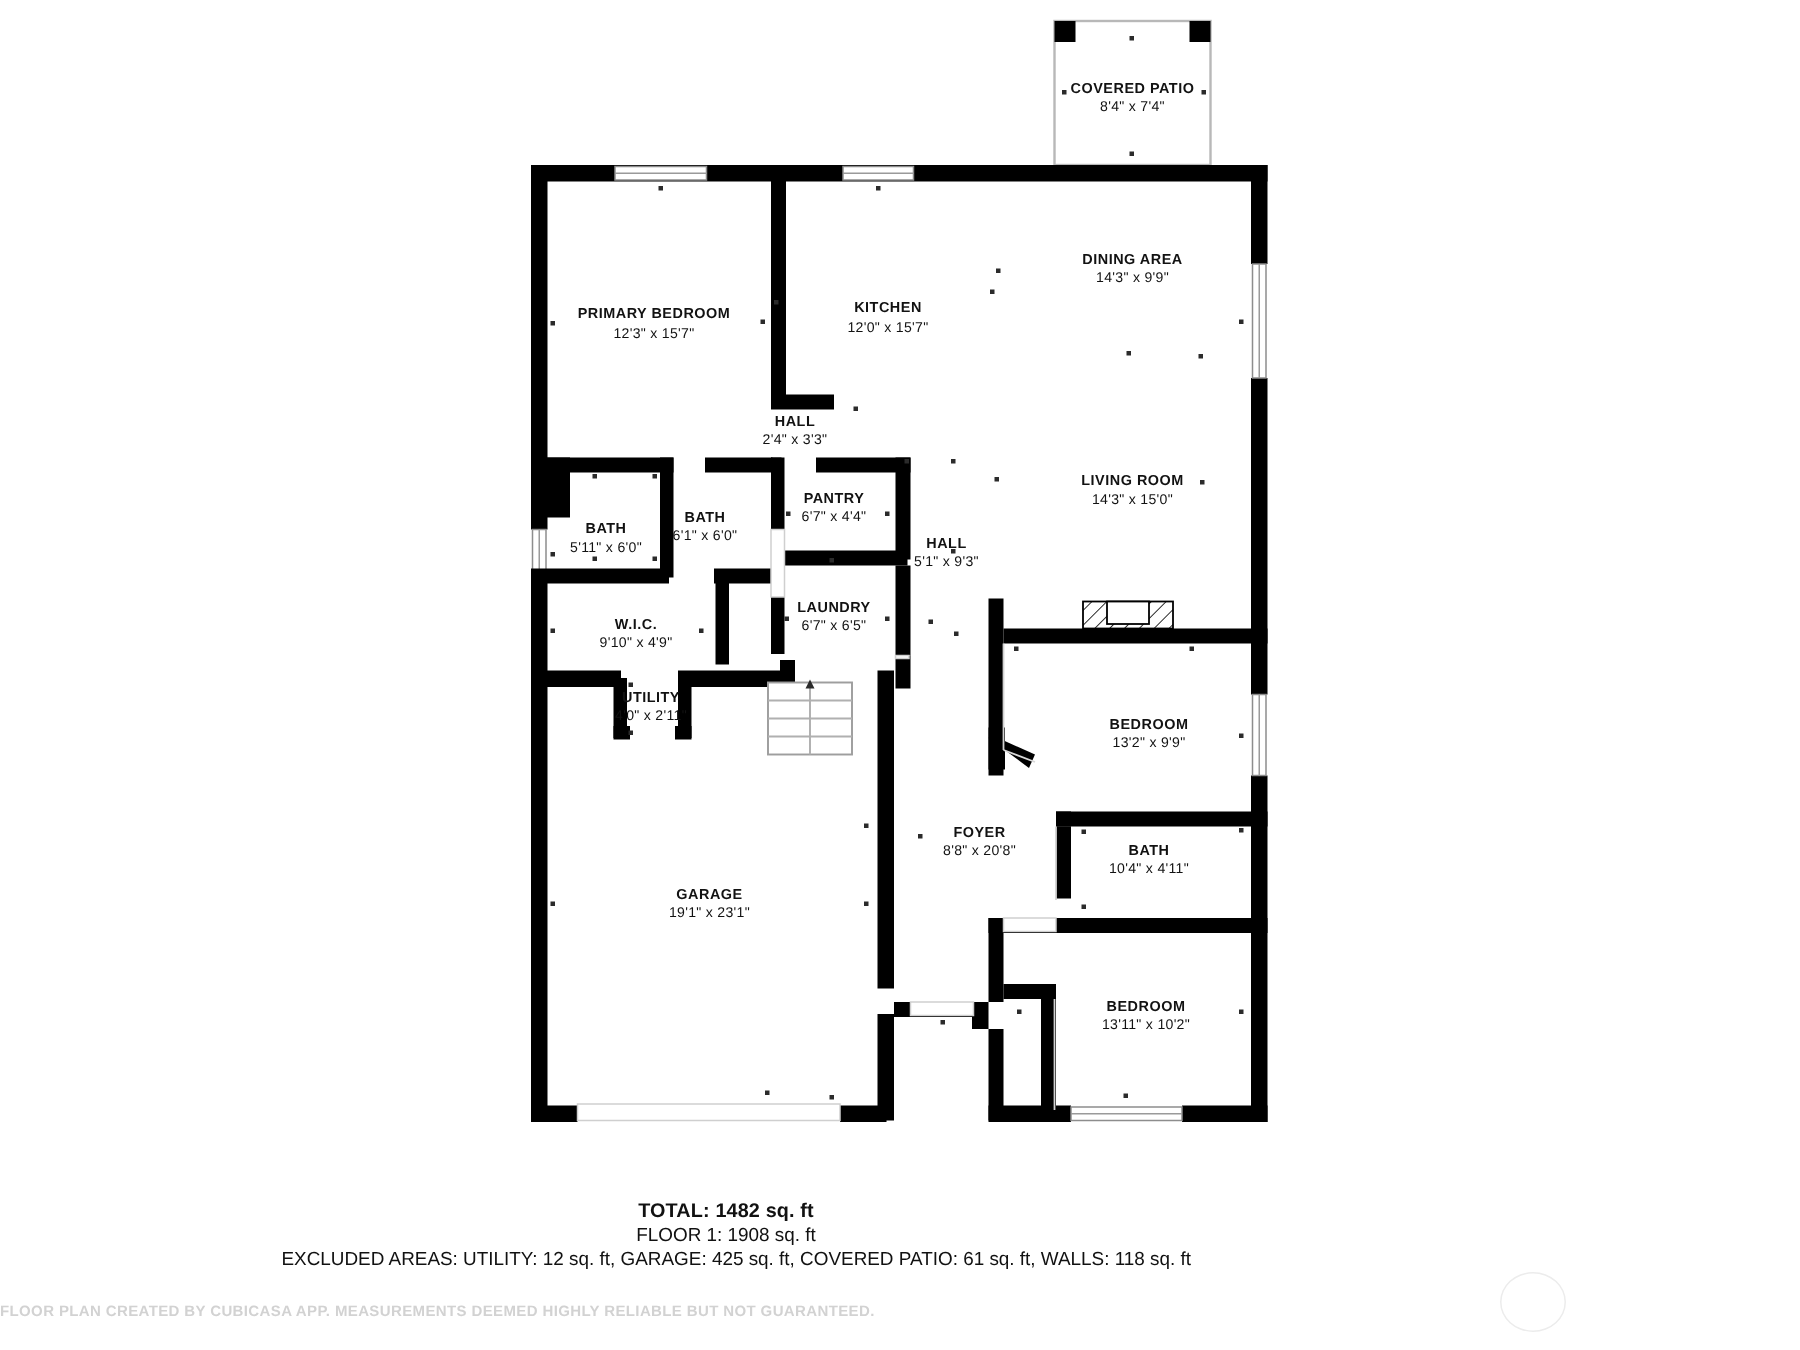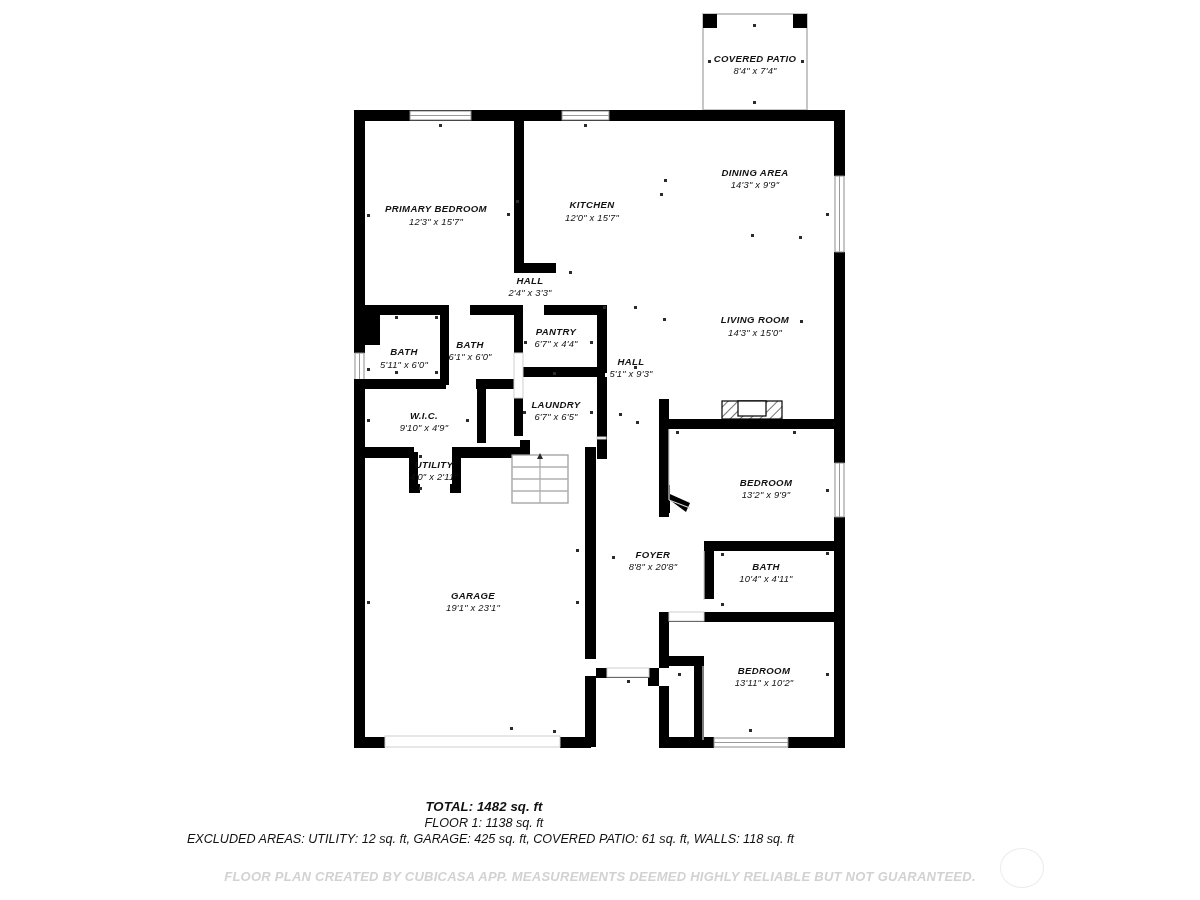--- a/index.html
+++ b/index.html
@@ -12,21 +12,20 @@
     height: 900px;
     font-family: "Liberation Sans", sans-serif;
     overflow: hidden;
     position: relative;
   }
   #plan-root {
     position: absolute;
     left: 0; top: 0;
     width: 1200px;
     height: 900px;
-    font-style: italic;
   }
   svg#floorplan-svg {
     display: block;
     width: 1200px;
     height: 900px;
   }
   .wall { fill: #000000; }
   .thinwall { fill: none; stroke: #b8b8b8; stroke-width: 1.6; }
   .opening { fill: #ffffff; stroke: #cfcfcf; stroke-width: 1; }
   .window-frame { fill: #ffffff; stroke: #8d8d8d; stroke-width: 1; }
@@ -80,22 +79,22 @@
     line-height: 16px;
     max-width: 620px;
     margin: 0 auto;
     text-align: right;
   }
   #disclaimer {
     position: absolute;
     left: 0;
     top: 869px;
     width: 1200px;
-    text-align: center;
-    font-size: 13px;
+    text-align: left;
+    font-size: 10px;
     letter-spacing: 0.25px;
     color: #d2d2d2;
     font-weight: 700;
   }
   #watermark {
     position: absolute;
     left: 1000px;
     top: 848px;
     width: 42px;
     height: 38px;
@@ -386,21 +385,21 @@
       <text class="room-dim" x="766" y="582">10'4" x 4'11"</text>
 
       <text class="room-label" x="764" y="674">BEDROOM</text>
       <text class="room-dim" x="764" y="686">13'11" x 10'2"</text>
     </g>
 
   </svg>
 
   <div id="summary">
     <div class="total-line">TOTAL: 1482 sq. ft</div>
-    <div class="floor-line">FLOOR 1: 1138 sq. ft</div>
+    <div class="floor-line">FLOOR 1: 1908 sq. ft</div>
     <div class="excluded-line">EXCLUDED AREAS: UTILITY: 12 sq. ft, GARAGE: 425 sq. ft, COVERED PATIO: 61 sq. ft, WALLS: 118 sq. ft</div>
   </div>
 
   <div id="disclaimer">FLOOR PLAN CREATED BY CUBICASA APP. MEASUREMENTS DEEMED HIGHLY RELIABLE BUT NOT GUARANTEED.</div>
 
   <div id="watermark"></div>
 
 </div>
 
 </body></html>

